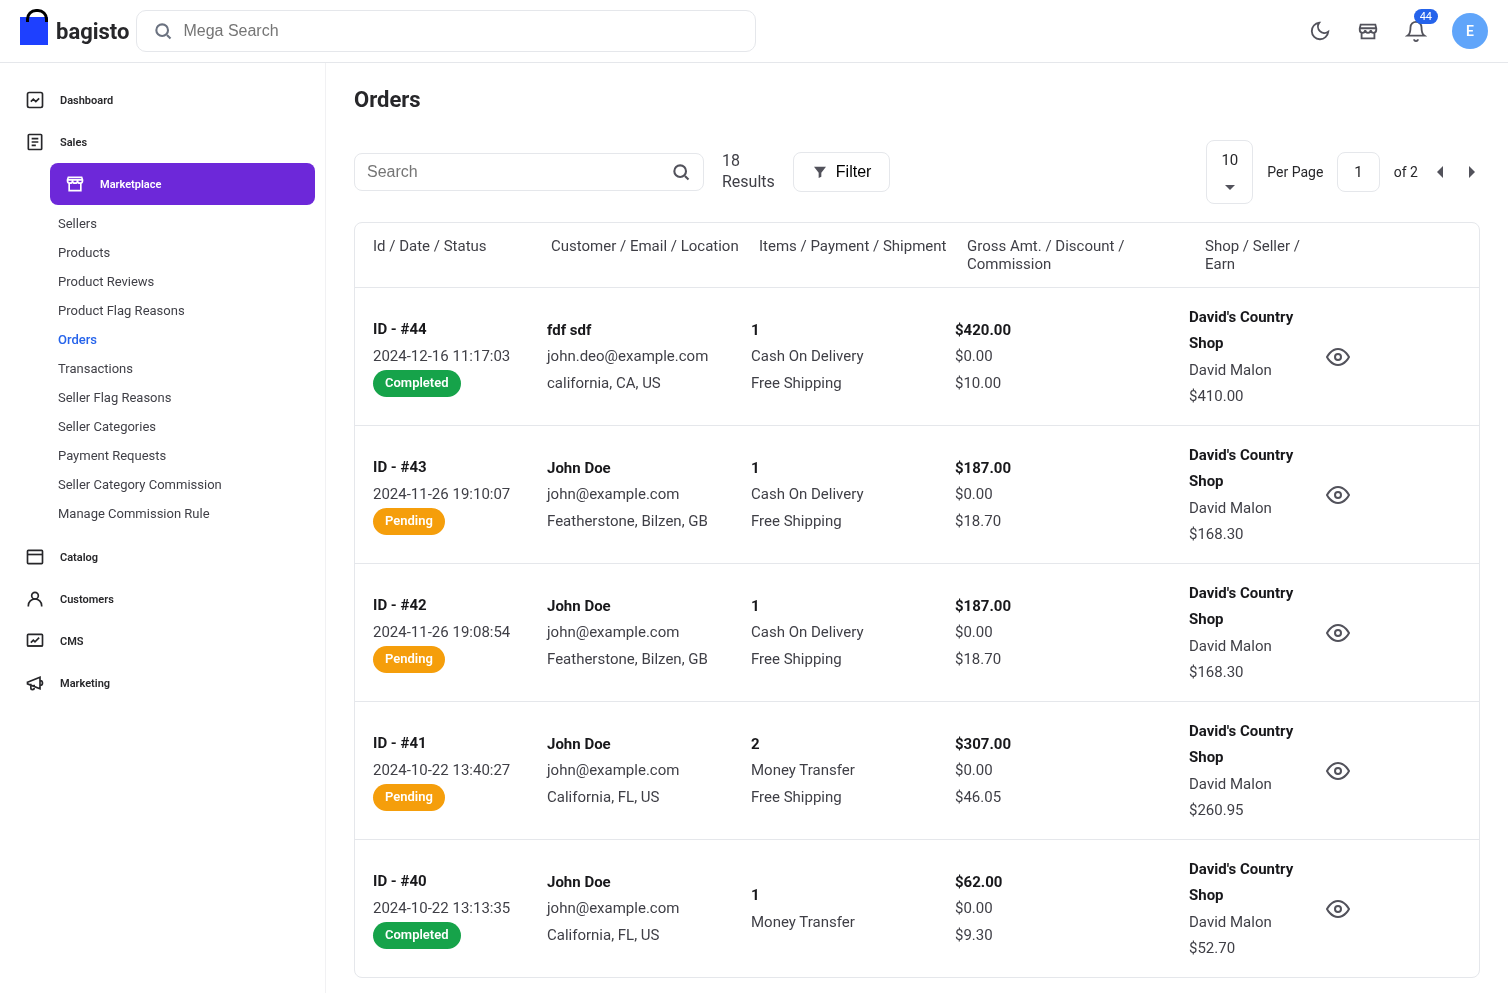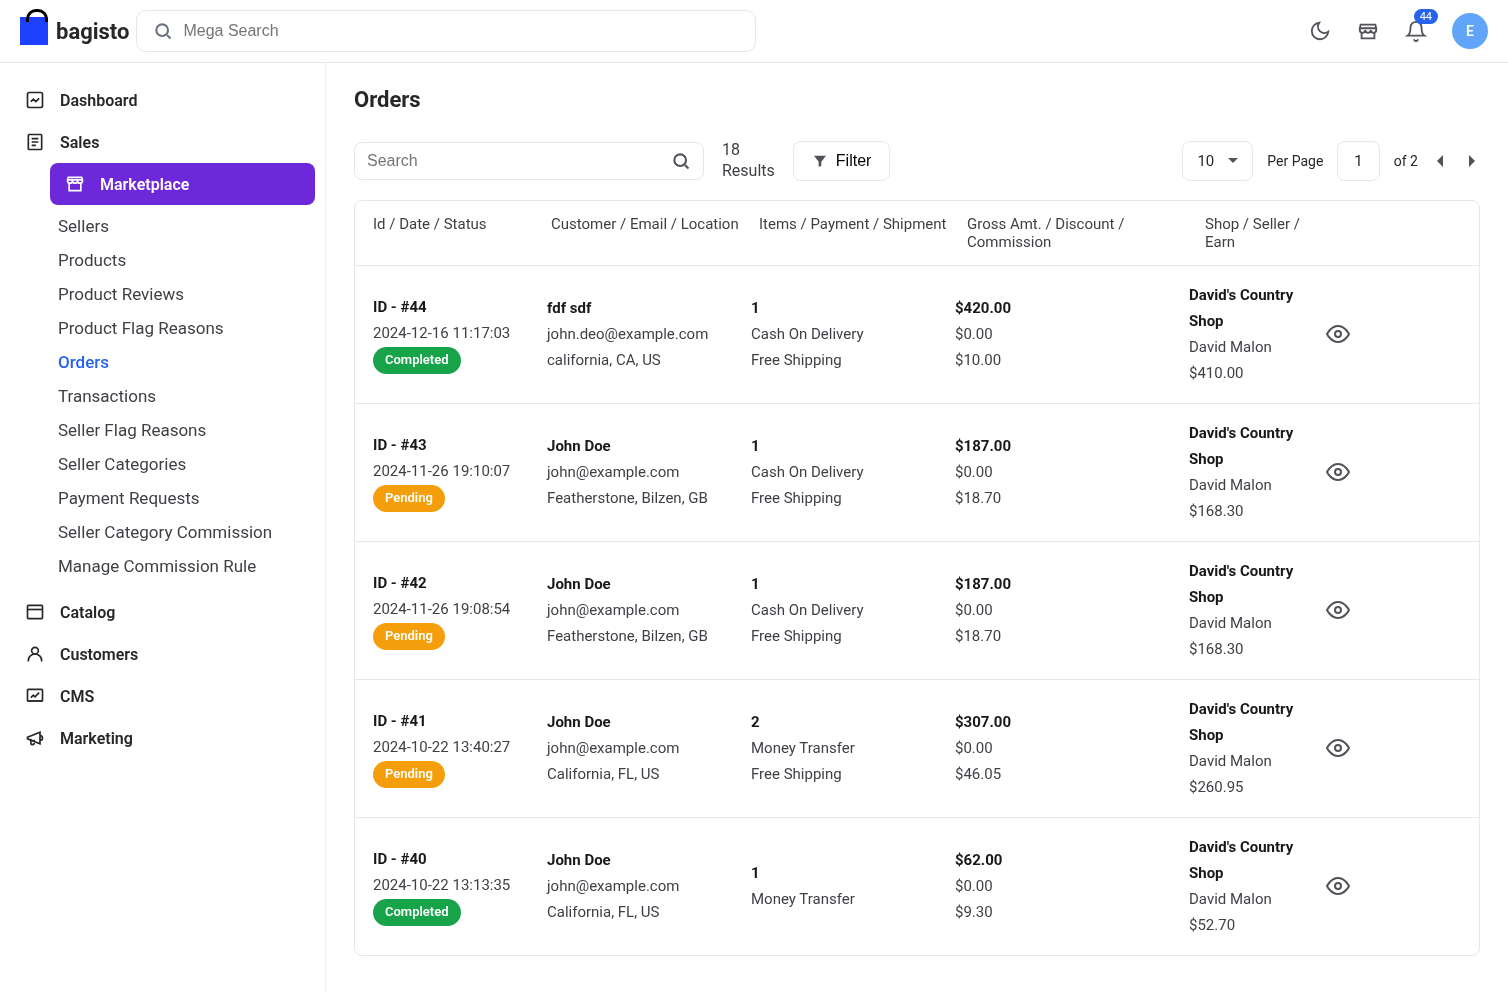--- a/index.html
+++ b/index.html
@@ -10,35 +10,35 @@
 .logo-icon::before { content: ""; position: absolute; top: -8px; left: 6px; width: 16px; height: 10px; border: 3px solid #000; border-bottom: none; border-radius: 10px 10px 0 0; }
 .search-bar { flex: 0 0 620px; display: flex; align-items: center; gap: 10px; background: #fff; border: 1px solid #e5e7eb; border-radius: 10px; padding: 10px 16px; color: #6b7280; }
 .search-bar input { border: none; outline: none; font-size: 16px; flex: 1; background: transparent; }
 .header-right { margin-left: auto; display: flex; align-items: center; gap: 24px; }
 .icon-btn { width: 24px; height: 24px; display: flex; align-items: center; justify-content: center; cursor: pointer; color: #52525b; }
 .notif { position: relative; }
 .notif-badge { position: absolute; top: -10px; right: -10px; background: #2563eb; color: #fff; font-size: 11px; font-weight: 400; border-radius: 10px; padding: 1px 6px; }
 .avatar { width: 36px; height: 36px; border-radius: 50%; background: #60a5fa; color: #fff; display: flex; align-items: center; justify-content: center; font-weight: 600; cursor: pointer; }
 .layout { display: flex; }
 .sidebar { width: 326px; padding: 16px 10px; border-right: 1px solid #f1f1f3; height: calc(100vh - 70px); overflow-y: auto; }
-.nav-item { display: flex; align-items: center; gap: 14px; padding: 10px 14px; border-radius: 8px; font-size: 16px; font-weight: 600; color: #27272a; cursor: pointer; }
+.nav-item { display: flex; align-items: center; gap: 14px; padding: 10px 14px; border-radius: 8px; font-size: 11px; font-weight: 600; color: #27272a; cursor: pointer; }
 .nav-item.active { background: #6d28d9; color: #fff; margin-left: 40px; }
 .nav-icon { width: 22px; height: 22px; display: flex; align-items: center; justify-content: center; }
 .subnav { padding: 4px 0 8px 0; }
-.subnav-item { padding: 7px 14px 7px 48px; font-size: 17px; color: #3f3f46; cursor: pointer; }
+.subnav-item { padding: 7px 14px 7px 48px; font-size: 13px; color: #3f3f46; cursor: pointer; }
 .subnav-item.active { color: #2563eb; font-weight: 500; }
 .main { flex: 1; padding: 24px 28px; }
 .page-title { font-size: 22px; font-weight: 700; margin-bottom: 28px; }
 .toolbar { display: flex; align-items: center; gap: 18px; margin-bottom: 18px; flex-wrap: wrap; }
 .table-search { display: flex; border: 1px solid #e5e7eb; border-radius: 8px; padding: 8px 12px; width: 350px; }
 .table-search input { border: none; outline: none; font-size: 16px; flex: 1; }
 .results-text { color: #3f3f46; font-size: 16px; line-height: 1.3; }
 .filter-btn { display: flex; align-items: center; gap: 8px; border: 1px solid #e5e7eb; border-radius: 8px; padding: 10px 18px; font-size: 16px; font-weight: 500; cursor: pointer; background: #fff; }
 .perpage { display: flex; align-items: center; gap: 14px; margin-left: auto; }
-.select-box { border: 1px solid #e5e7eb; border-radius: 8px; padding: 10px 14px; display: flex; align-items: center; gap: 14px; cursor: pointer; font-size: 15px; }
+.select-box { border: 1px solid #e5e7eb; border-radius: 8px; padding: 10px 14px; display: flex; align-items: center; gap: 14px; cursor: pointer; font-size: 15px; flex-direction: column; }
 .page-box { border: 1px solid #e5e7eb; border-radius: 8px; padding: 10px 16px; font-size: 15px; }
 .page-nav { display: flex; align-items: center; gap: 12px; }
 .arrow-btn { cursor: pointer; color: #52525b; padding: 4px; }
 .table { border: 1px solid #e5e7eb; border-radius: 8px; overflow: hidden; }
 .thead { display: grid; grid-template-columns: 170px 200px 200px 230px 120px 50px; padding: 14px 18px; border-bottom: 1px solid #e5e7eb; font-size: 15px; color: #3f3f46; gap: 8px; }
 .trow { display: grid; grid-template-columns: 170px 200px 200px 230px 120px 50px; padding: 16px 18px; border-bottom: 1px solid #e5e7eb; gap: 4px; align-items: center; }
 .trow:last-child { border-bottom: none; }
 .cell { font-size: 15px; color: #3f3f46; line-height: 1.75; }
 .cell .bold { font-weight: 700; color: #18181b; }
 .badge { display: inline-block; padding: 2px 12px; border-radius: 14px; font-size: 13px; font-weight: 600; color: #fff; }

